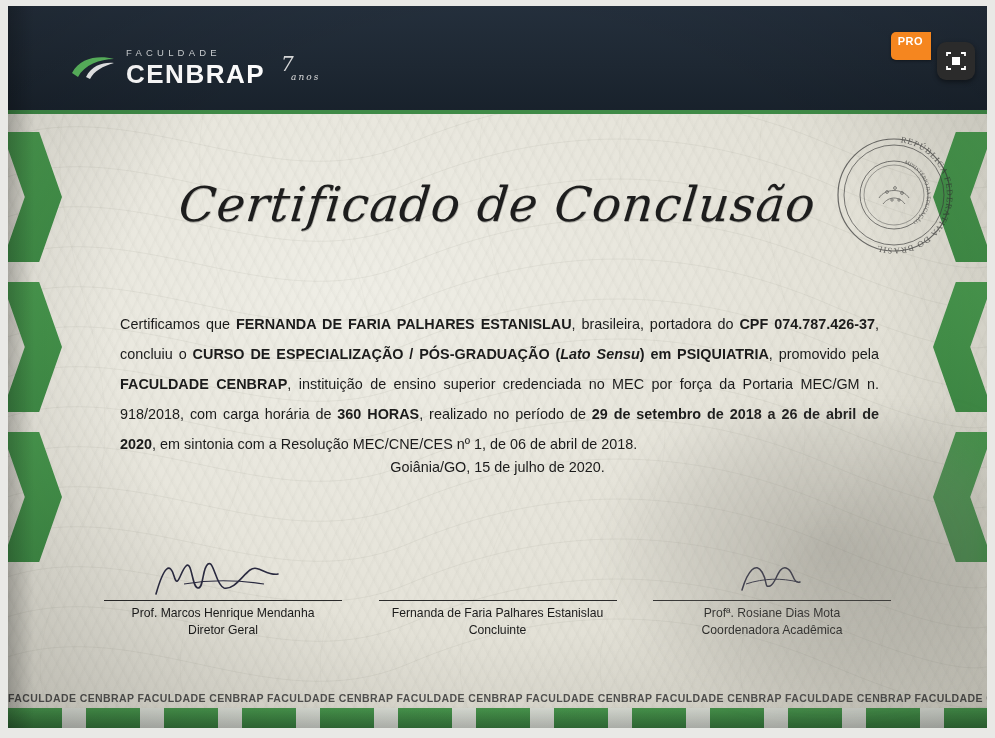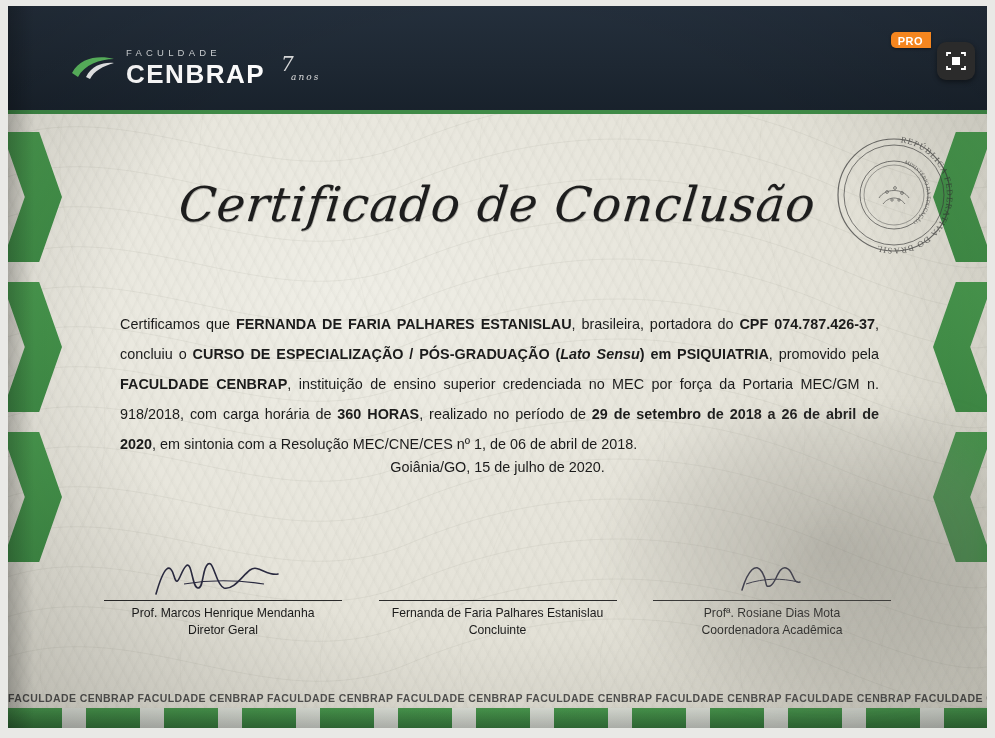--- a/index.html
+++ b/index.html
@@ -103,21 +103,21 @@
   
   .pro-badge {
     position: absolute;
     right: 56px;
     top: 26px;
     background: #f5861f;
     color: #fff;
     font-size: 11px;
     font-weight: 700;
     letter-spacing: 0.5px;
-    padding: 3px 8px 1px 7px;
+    padding: 3px 8px 13px 7px;
     border-radius: 5px 0 0 5px;
     z-index: 40;
     box-shadow: 0 1px 3px rgba(0,0,0,0.4);
   }
   .scan-button {
     position: absolute;
     right: 12px;
     top: 36px;
     width: 38px;
     height: 38px;

